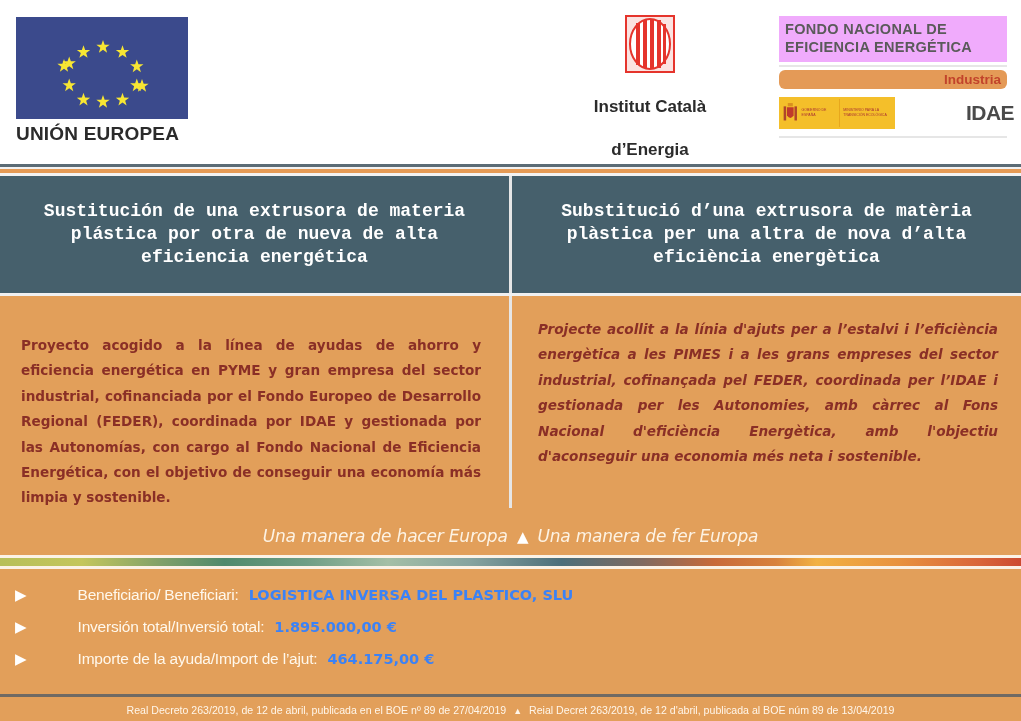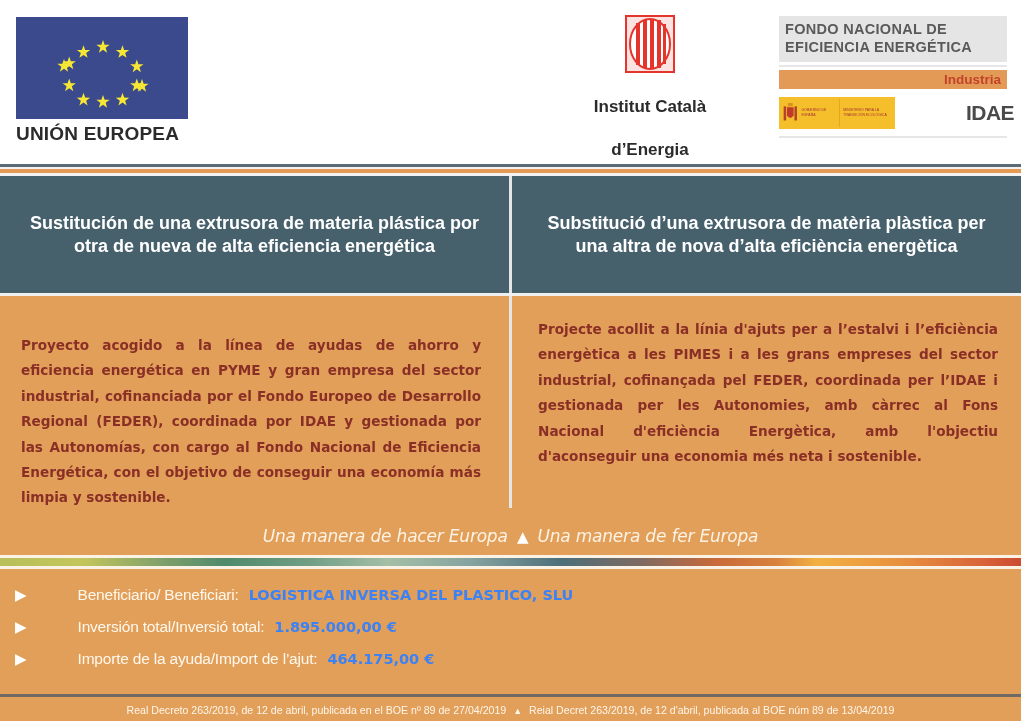--- a/index.html
+++ b/index.html
@@ -12,53 +12,53 @@
     .eu-flag { width: 172px; height: 102px; background: #3b4a8c; position: relative; }
     .eu-flag svg { position: absolute; left: 0; top: 0; }
     .eu-text { font-family: "Liberation Sans", sans-serif; font-weight: bold; font-size: 19px; color: #2b2b2b; margin-top: 4px; letter-spacing: 0.2px; }
 
     .gen-logo { position: absolute; left: 530px; top: 15px; width: 240px; text-align: center; }
     .gen-emblem { width: 50px; height: 58px; margin: 0 auto 6px auto; }
     .gen-name { font-family: "Liberation Sans", sans-serif; font-size: 17px; color: #3a3a3a; line-height: 19px; }
     .gen-inst { font-family: "Liberation Sans", sans-serif; font-size: 17px; font-weight: bold; color: #2b2b2b; line-height: 19px; margin-top: 24px; }
 
     .fnee-logo { position: absolute; left: 779px; top: 16px; width: 228px; }
-    .fnee-title { background: #e5e5e5; height: 46px; padding: 4px 6px; font-family: "Liberation Sans", sans-serif; font-weight: bold; color: #5a5a5a; font-size: 14.5px; line-height: 18px; letter-spacing: 0.3px; }
+    .fnee-title { background: #f0abfc; height: 46px; padding: 4px 6px; font-family: "Liberation Sans", sans-serif; font-weight: bold; color: #5a5a5a; font-size: 14.5px; line-height: 18px; letter-spacing: 0.3px; }
     .fnee-sep { height: 2px; background: #e6e6e6; margin-top: 3px; }
-    .fnee-industria { background: #e49a57; height: 19px; margin-top: 3px; text-align: right; padding-right: 6px; font-family: "Liberation Sans", sans-serif; font-weight: bold; color: #c2432b; font-size: 13.5px; line-height: 19px; }
+    .fnee-industria { background: #e49a57; height: 19px; margin-top: 3px; text-align: right; padding-right: 6px; font-family: "Liberation Sans", sans-serif; font-weight: bold; color: #c2432b; font-size: 13.5px; line-height: 19px; border-radius: 6px; }
     .fnee-row { display: flex; align-items: center; margin-top: 8px; height: 32px; gap: 32px; }
     .gob-box { width: 129px; height: 32px; background: #f4bf2a; display: flex; align-items: center; padding-left: 3px; }
     .gob-shield { width: 20px; height: 26px; }
     .gob-line { width: 1px; height: 28px; background: #e7a71d; margin: 0 4px; }
     .gob-txt { font-size: 3.5px; color: #a33; line-height: 5px; font-family: "Liberation Sans", sans-serif; }
     .idae-mark { width: 42px; height: 32px; margin-left: 4px; }
     .idae-text { font-family: "Liberation Sans", sans-serif; font-weight: bold; font-size: 21px; color: #4a4a4a; margin-left: 3px; letter-spacing: -0.5px; }
     .fnee-bottom { height: 2px; background: #e6e6e6; margin-top: 7px; }
 
     
     .stripe-top { position: absolute; left: 0; top: 164px; width: 1021px; height: 3px; background: #5b6b75; }
     .stripe-white1 { position: absolute; left: 0; top: 167px; width: 1021px; height: 2px; background: #f2f2f2; }
     .stripe-orange { position: absolute; left: 0; top: 169px; width: 1021px; height: 4px; background: #e49a55; }
     .stripe-white2 { position: absolute; left: 0; top: 173px; width: 1021px; height: 3px; background: #f2f2f2; }
 
     
     .title-band { position: absolute; left: 0; top: 176px; width: 1021px; height: 117px; background: #46606c; }
-    .title-cell { position: absolute; top: 0; height: 117px; display: flex; align-items: center; justify-content: center; text-align: center; color: #ffffff; font-family: Liberation Sans, sans-serif; font-weight: bold; font-size: 18px; line-height: 23px; padding: 0 20px; }
+    .title-cell { position: absolute; top: 0; height: 117px; display: flex; align-items: center; justify-content: center; text-align: center; color: #ffffff; font-family: Liberation Mono, monospace; font-weight: bold; font-size: 18px; line-height: 23px; padding: 0 20px; }
     .title-left { left: 0; width: 509px; }
     .title-right { left: 512px; width: 509px; }
     .col-divider { position: absolute; left: 509px; width: 3px; background: #e6e6e6; }
     .title-divider { top: 176px; height: 117px; }
     .band-sep { position: absolute; left: 0; top: 293px; width: 1021px; height: 3px; background: #f0f0f0; }
 
     
     .body-band { position: absolute; left: 0; top: 296px; width: 1021px; height: 425px; background: #e29f5a; }
     .body-divider { top: 296px; height: 212px; }
     .body-text { position: absolute; top: 317px; width: 460px; color: #8a2f26; font-family: "DejaVu Sans", sans-serif; font-weight: bold; font-size: 13.6px; line-height: 25.4px; text-align: justify; text-align-last: left; }
     .body-left { left: 21px; margin-top: 16px; }
-    .body-right { left: 538px; }
+    .body-right { left: 538px; font-style: italic; }
 
     .motto { position: absolute; left: 0; top: 524px; width: 1021px; text-align: center; color: #fdf3e4; font-family: "DejaVu Sans", sans-serif; font-style: italic; font-size: 17px; line-height: 24px; letter-spacing: -0.2px; }
     .motto .tri { font-style: normal; color: #ffffff; font-size: 15px; margin: 0 4px; }
 
     .grad-white-a { position: absolute; left: 0; top: 555px; width: 1021px; height: 3px; background: #fbf2e6; }
     .grad-bar { position: absolute; left: 0; top: 558px; width: 1021px; height: 8px; background: linear-gradient(90deg, #b7bf5a 0%, #c4c65b 8%, #7ea06a 16%, #4f8a6c 22%, #6f9e85 30%, #a4bfa6 38%, #86a4a0 46%, #4d6f7a 55%, #806a60 63%, #c86a3a 70%, #d8823d 76%, #f2b142 80%, #e8923f 88%, #d9653a 96%, #cc4a30 100%); }
     .grad-white-b { position: absolute; left: 0; top: 566px; width: 1021px; height: 3px; background: #fbf2e6; }
 
     .info-list { position: absolute; left: 15px; top: 586px; width: 700px; }
     .info-row { display: flex; align-items: baseline; height: 32px; color: #ffffff; }

